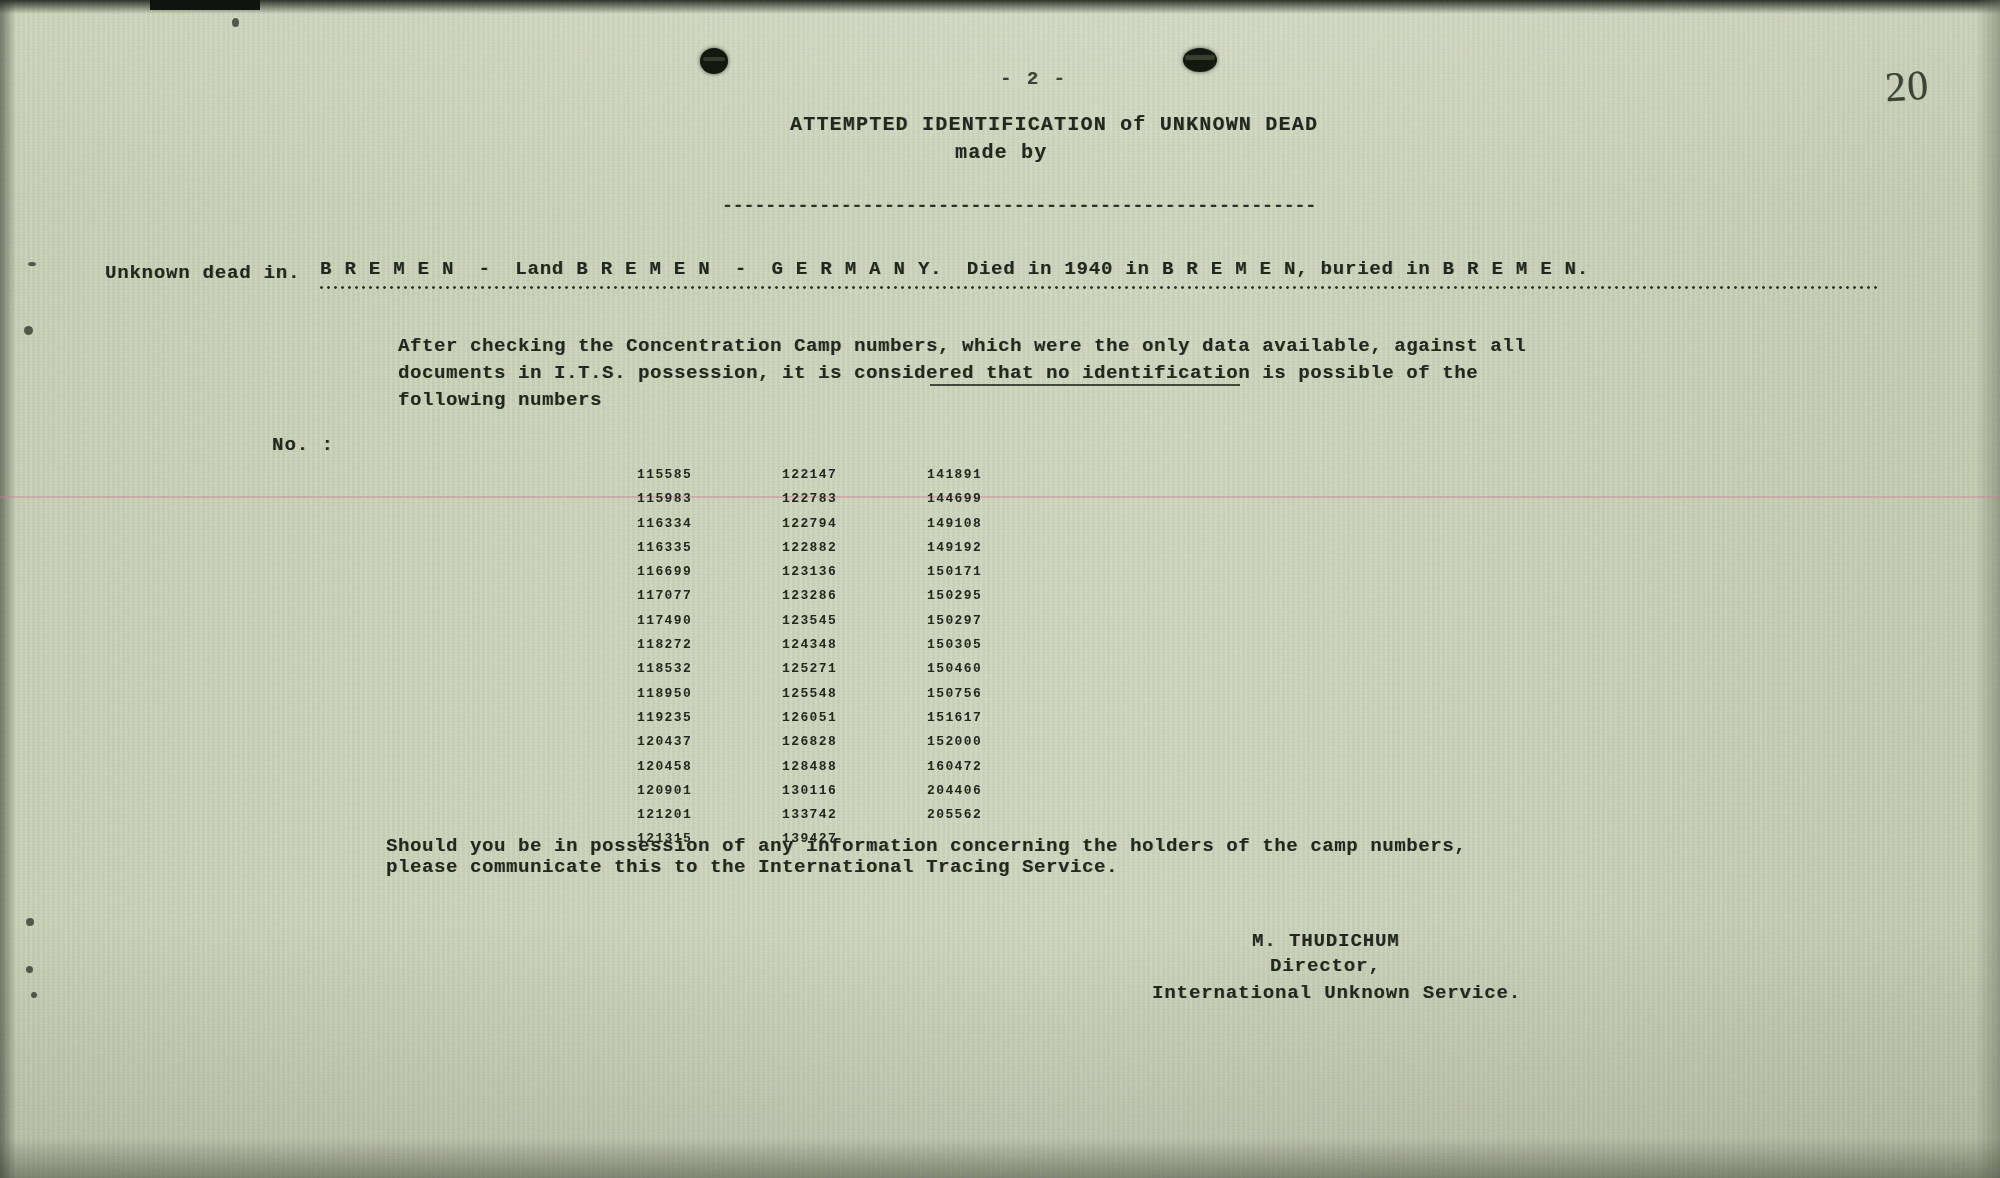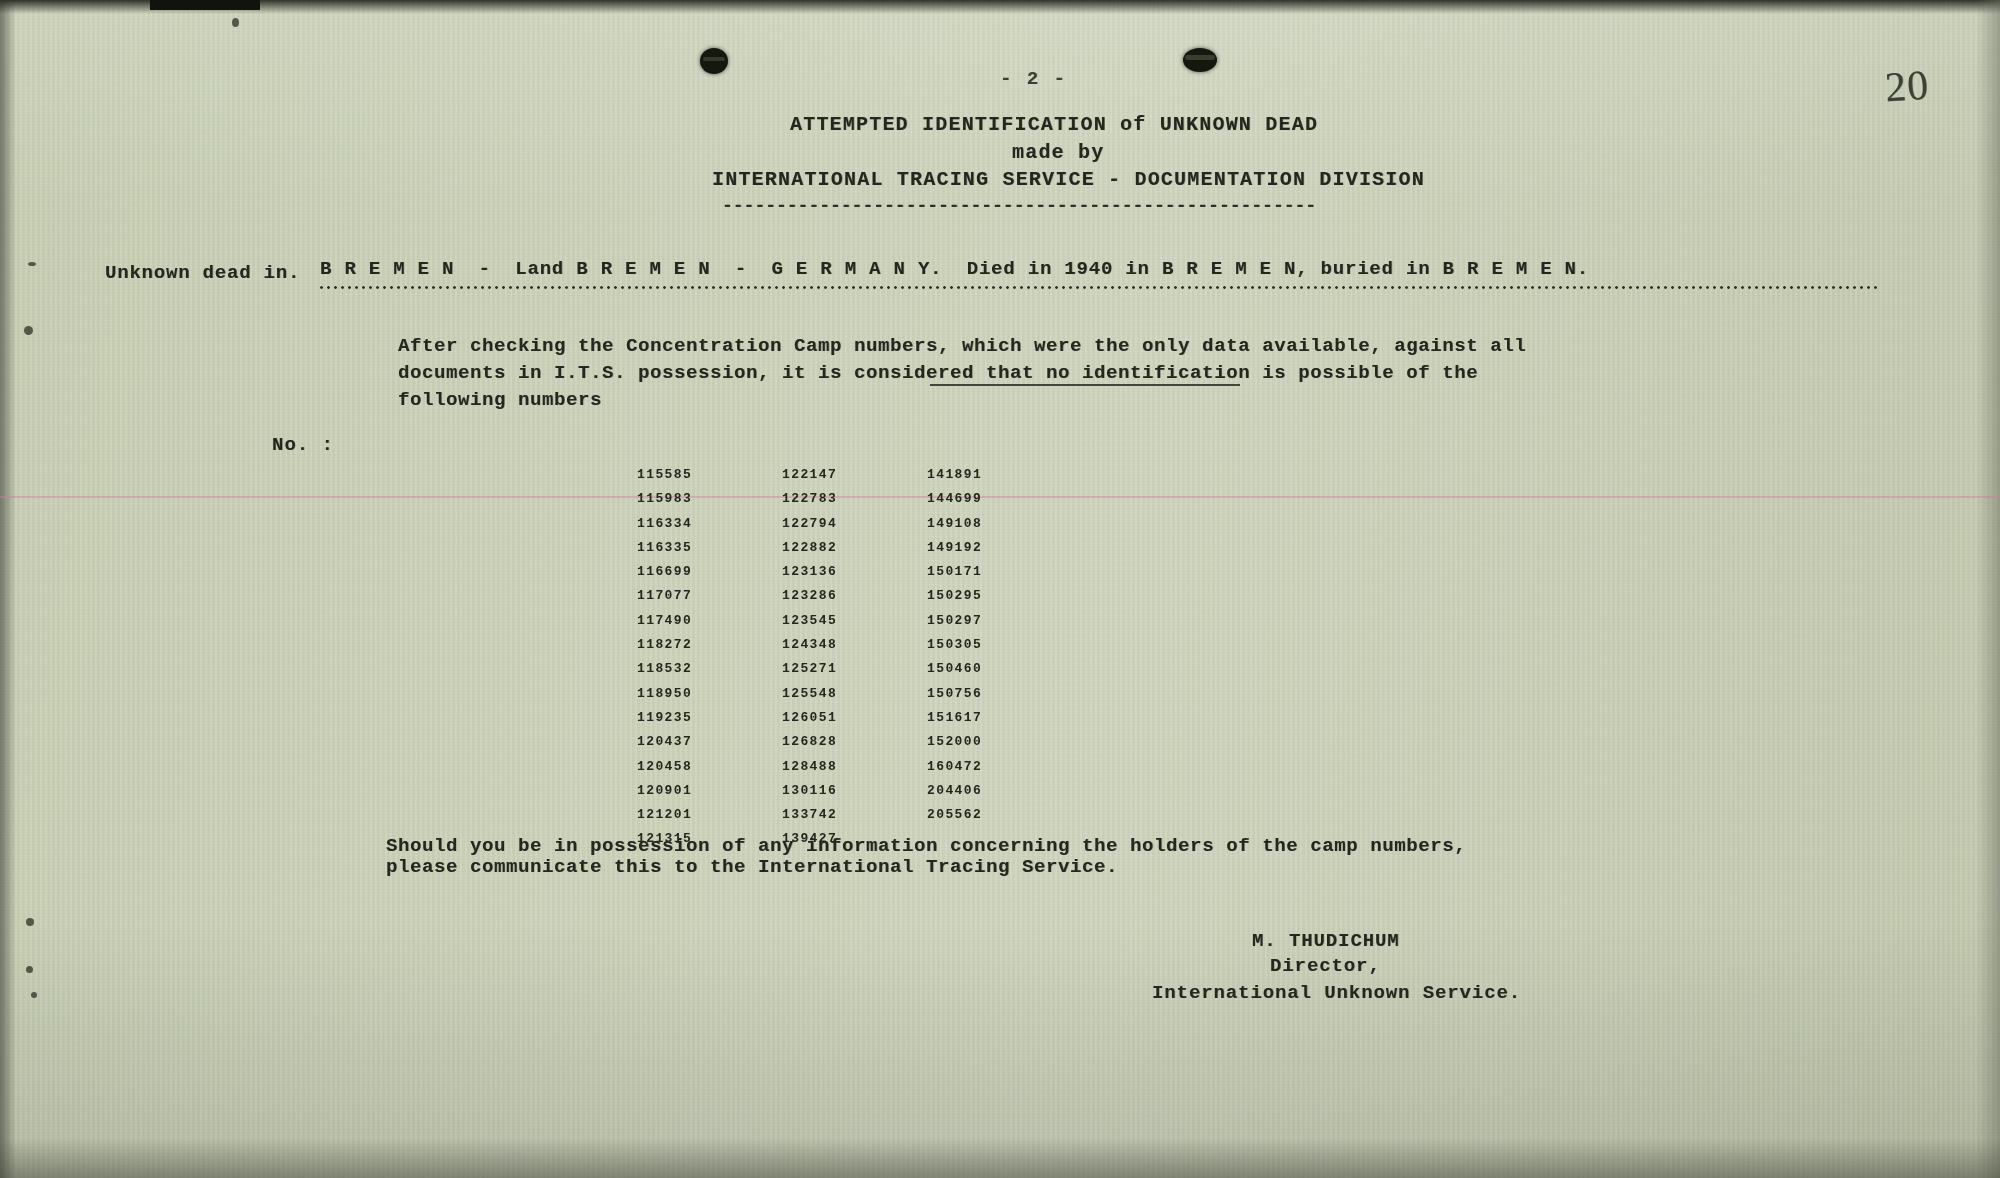--- a/index.html
+++ b/index.html
@@ -110,21 +110,21 @@
   .archive-num {
     left: 1885px; top: 62px;
     font-family: "Liberation Serif", serif;
     font-size: 42px;
     font-weight: 400;
     letter-spacing: 1px;
     color: #3c4335;
     transform: rotate(-4deg);
   }
   .hdr1 { left: 790px; top: 113px; font-size: 20px; letter-spacing: 1.2px; }
-  .hdr2 { left: 1012px; top: 141px; font-size: 20px; letter-spacing: 1.2px; }
+  .hdr2 { left: 955px; top: 141px; font-size: 20px; letter-spacing: 1.2px; }
   .hdr3 { left: 712px; top: 168px; font-size: 20px; letter-spacing: 1.2px; }
   .hdr-rule {
     position: absolute;
     left: 722px; top: 196px;
     font-size: 18px; letter-spacing: 0px;
     color: #2c3226; white-space: pre; font-weight: 700;
   }
 
   .line-unknown-label { left: 105px; top: 262px; font-size: 19px; letter-spacing: 0.8px; }
   .line-unknown-value { left: 320px; top: 258px; font-size: 19px; letter-spacing: 0.8px; }
@@ -186,21 +186,20 @@
   <div class="speck" style="left:24px; top:326px; width:9px; height:9px;"></div>
   <div class="speck" style="left:26px; top:918px; width:8px; height:8px;"></div>
   <div class="speck" style="left:26px; top:966px; width:7px; height:7px;"></div>
   <div class="speck" style="left:31px; top:992px; width:6px; height:6px;"></div>
 
   <div class="t page-num-top">- 2 -</div>
   <div class="t archive-num">20</div>
 
   <div class="t hdr1">ATTEMPTED IDENTIFICATION of UNKNOWN DEAD</div>
   <div class="t hdr2">made by</div>
-  <div class="t hdr3">INTERNATIONAL TRACING SERVICE - DOCUMENTATION DIVISION</div>
   <div class="t hdr-rule">-------------------------------------------------------</div>
 
   <div class="t line-unknown-label">Unknown dead in.</div>
   <div class="t line-unknown-value">B R E M E N  -  Land B R E M E N  -  G E R M A N Y.  Died in 1940 in B R E M E N, buried in B R E M E N.</div>
   <div class="dotted-underline"></div>
 
   <div class="t para1">After checking the Concentration Camp numbers, which were the only data available, against all
 documents in I.T.S. possession, it is considered that no identification is possible of the
 following numbers</div>
   <div class="strike-note"></div>

